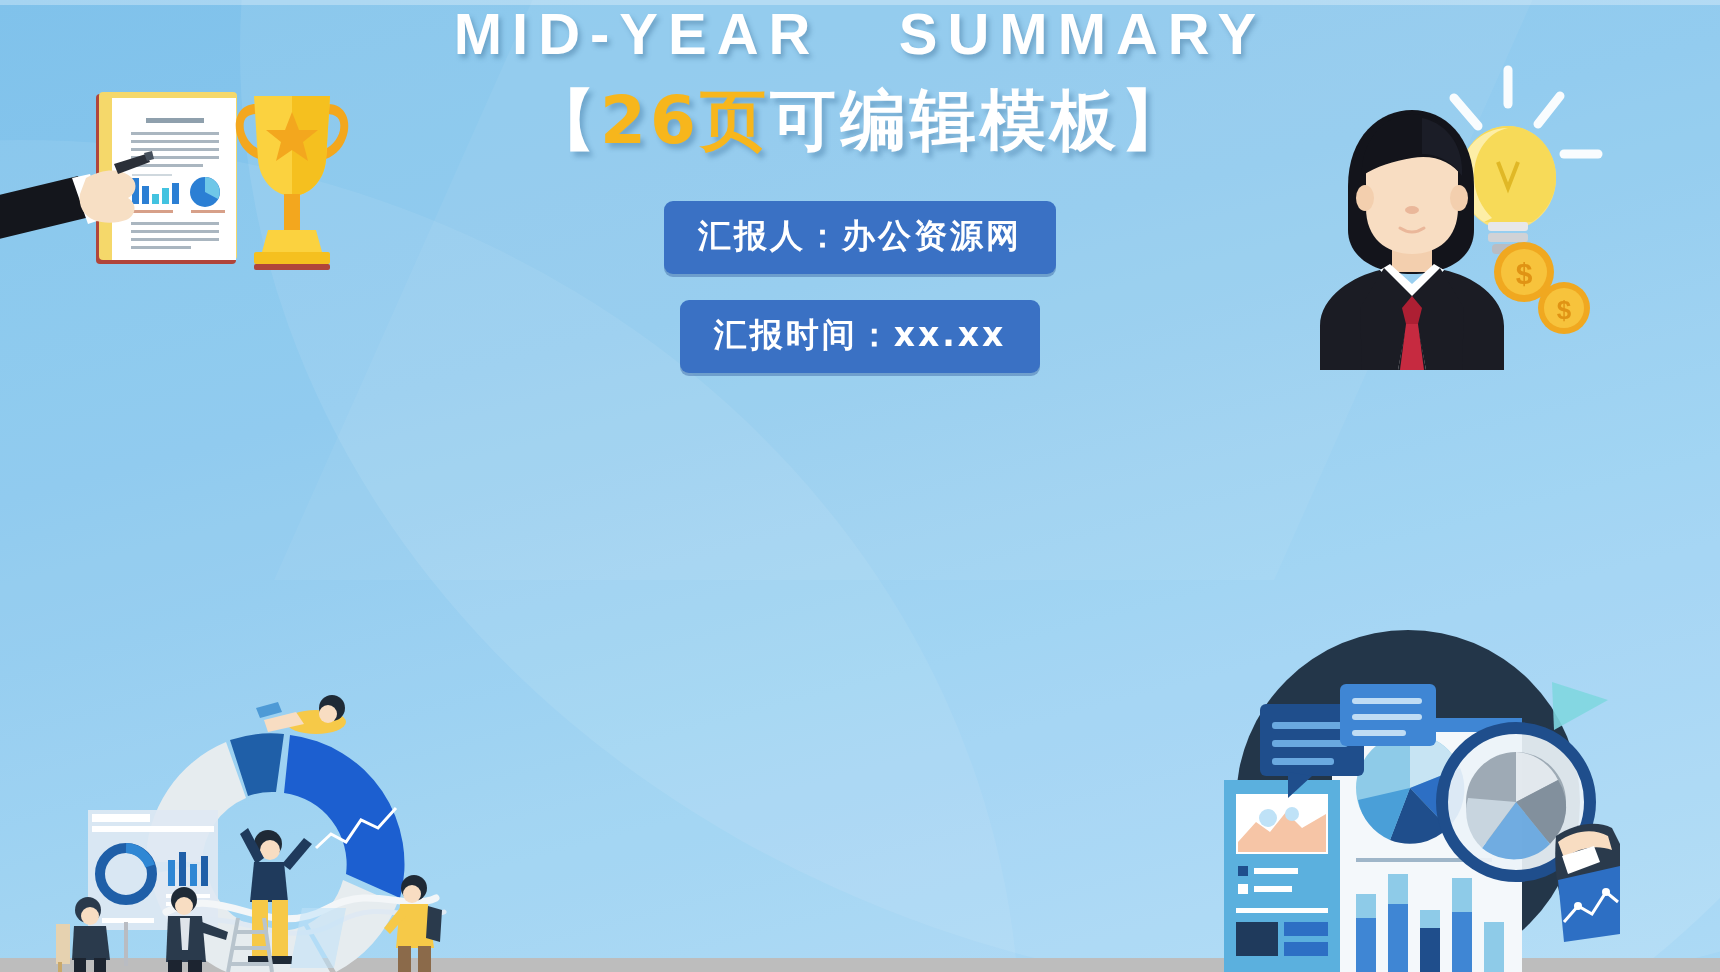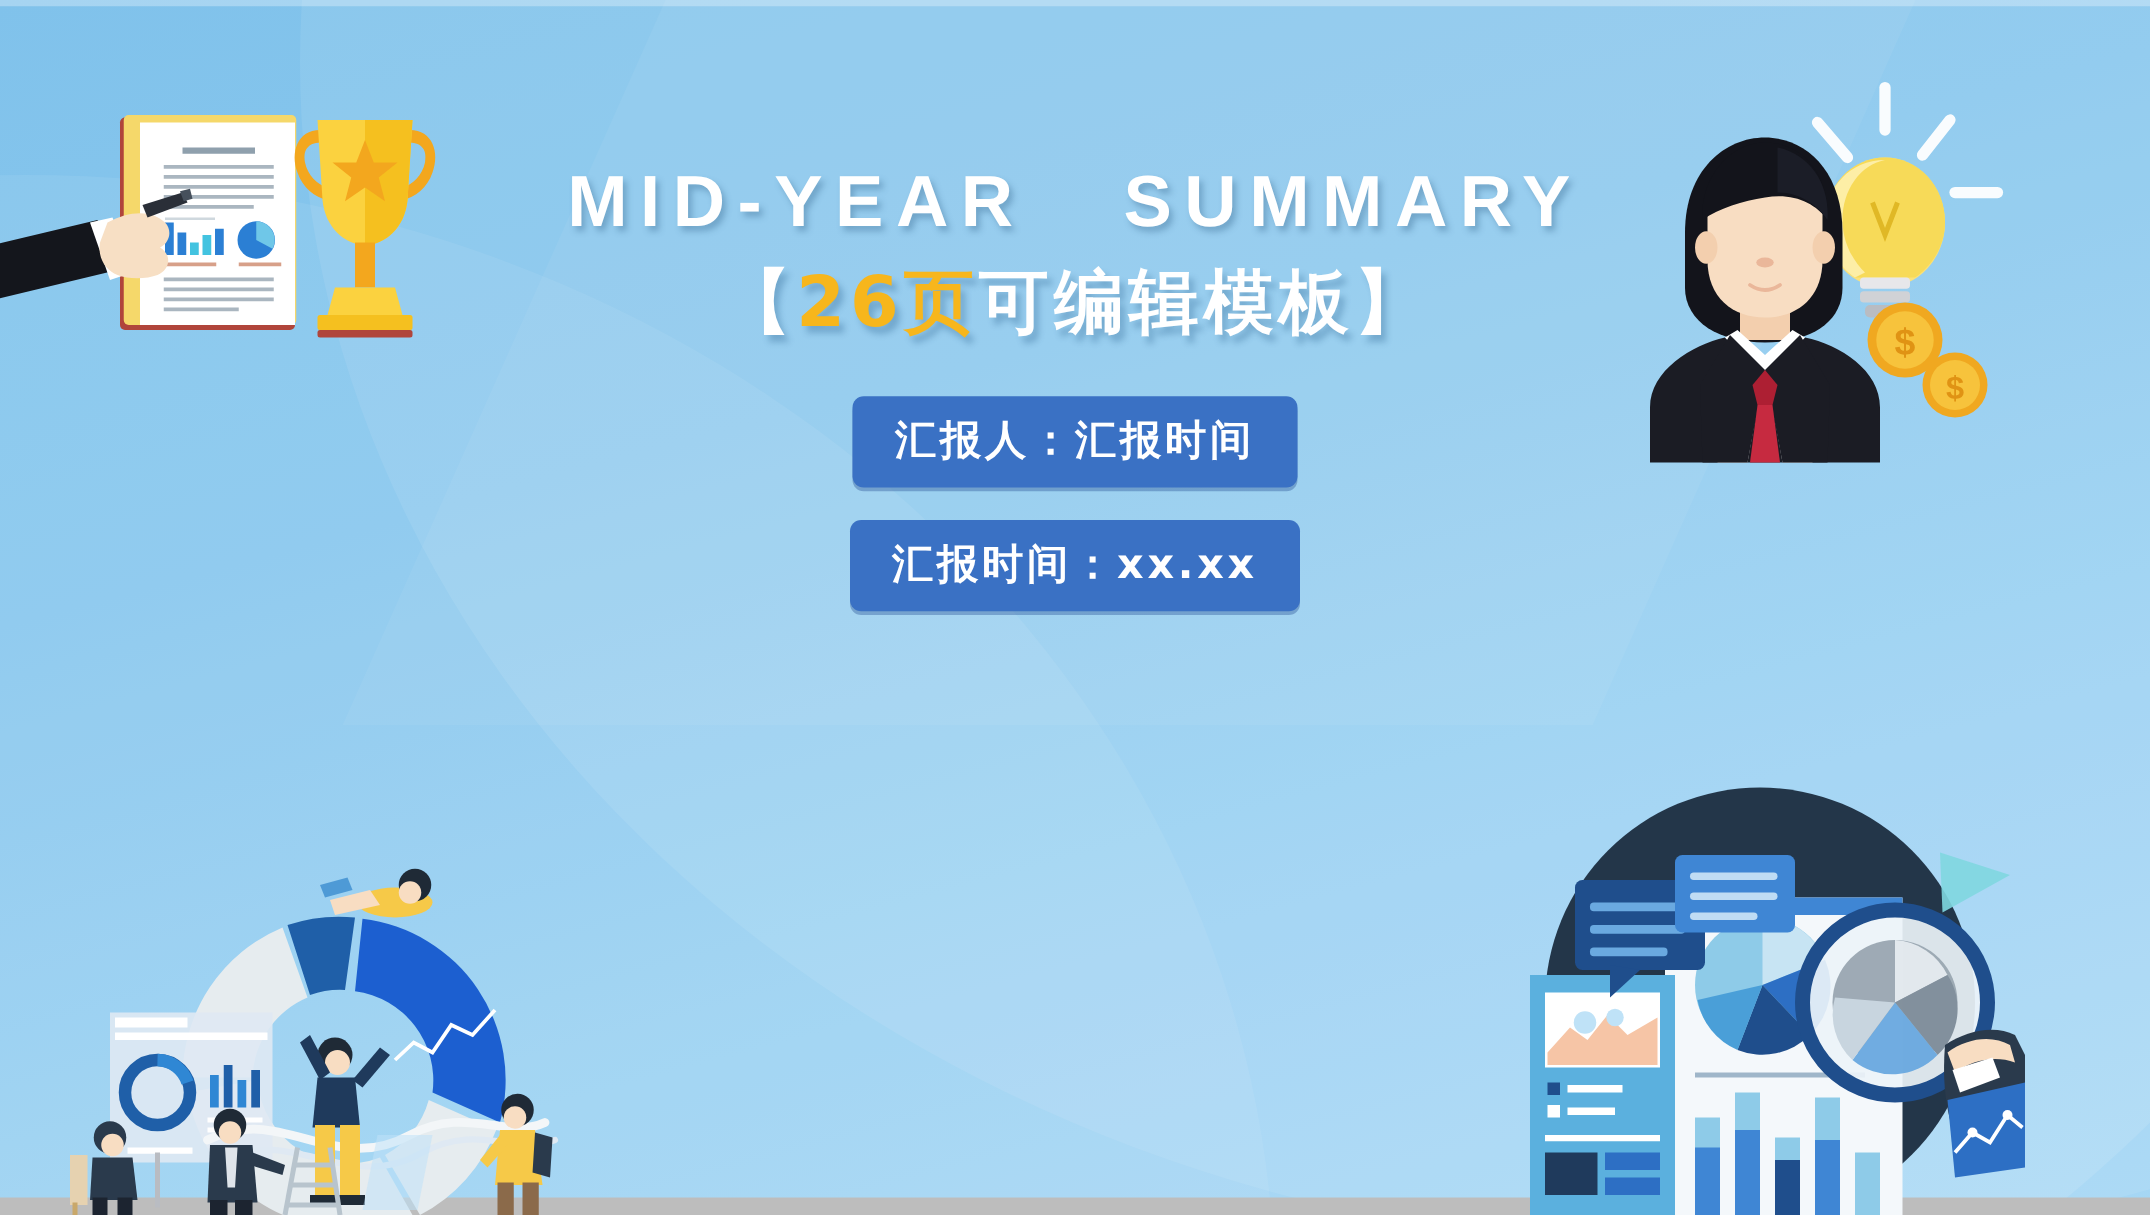--- a/index.html
+++ b/index.html
@@ -55,21 +55,20 @@
   }
 
   
   .center{
     position:absolute;
     left:0;top:0;width:100%;
     text-align:center;
     z-index:30;
   }
   .eyebrow{
-    margin-top:128px;
     font-size:58px;
     font-weight:bold;
     letter-spacing:10px;
     color:#ffffff;
     text-shadow:3px 4px 5px rgba(40,90,130,0.35);
   }
   .eyebrow .gap{display:inline-block;width:26px;}
 
   .headline{
     margin-top:14px;
@@ -77,21 +76,21 @@
     font-weight:bold;
     letter-spacing:30px;
     color:#ffffff;
     line-height:1.18;
     text-shadow:6px 7px 6px rgba(40,95,140,0.33);
     font-family:"DejaVu Sans","Liberation Sans",sans-serif;
   }
 
   .subline{
     margin-top:16px;
-    font-size:56px;
+    font-size:66px;
     font-weight:bold;
     letter-spacing:4px;
     line-height:1.15;
     color:#ffffff;
     text-shadow:4px 5px 5px rgba(40,95,140,0.33);
     font-family:"DejaVu Sans","Liberation Sans",sans-serif;
   }
   .subline .hl{color:#f7b61c;}
 
   .badges{
@@ -482,20 +481,20 @@
       <span class="gap"></span>
       <span>SUMMARY</span>
     </div>
 
 
     <div class="subline">
       <span>【</span><span class="hl">26页</span><span>可编辑模板</span><span>】</span>
     </div>
 
     <div class="badges">
-      <div class="badge">汇报人：汇报时间</div>
+      <div class="badge">汇报人：办公资源网</div>
       <div class="badge">汇报时间：xx.xx</div>
     </div>
 
   </div>
 
   <div class="bg-bottom-strip"></div>
 </div>
 
 </body></html>

